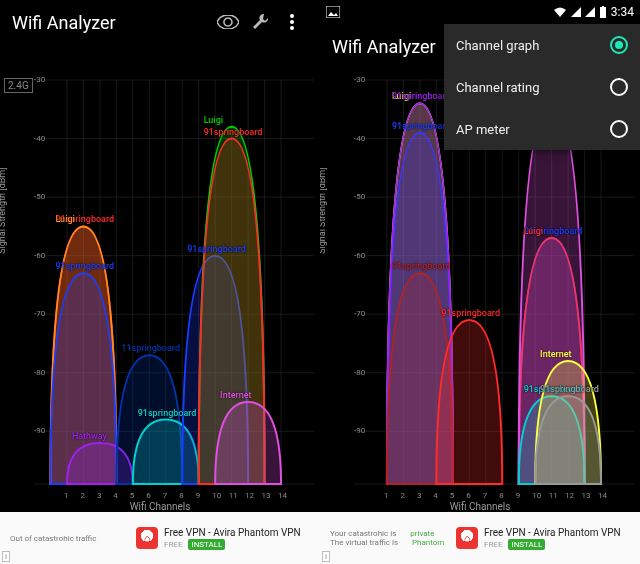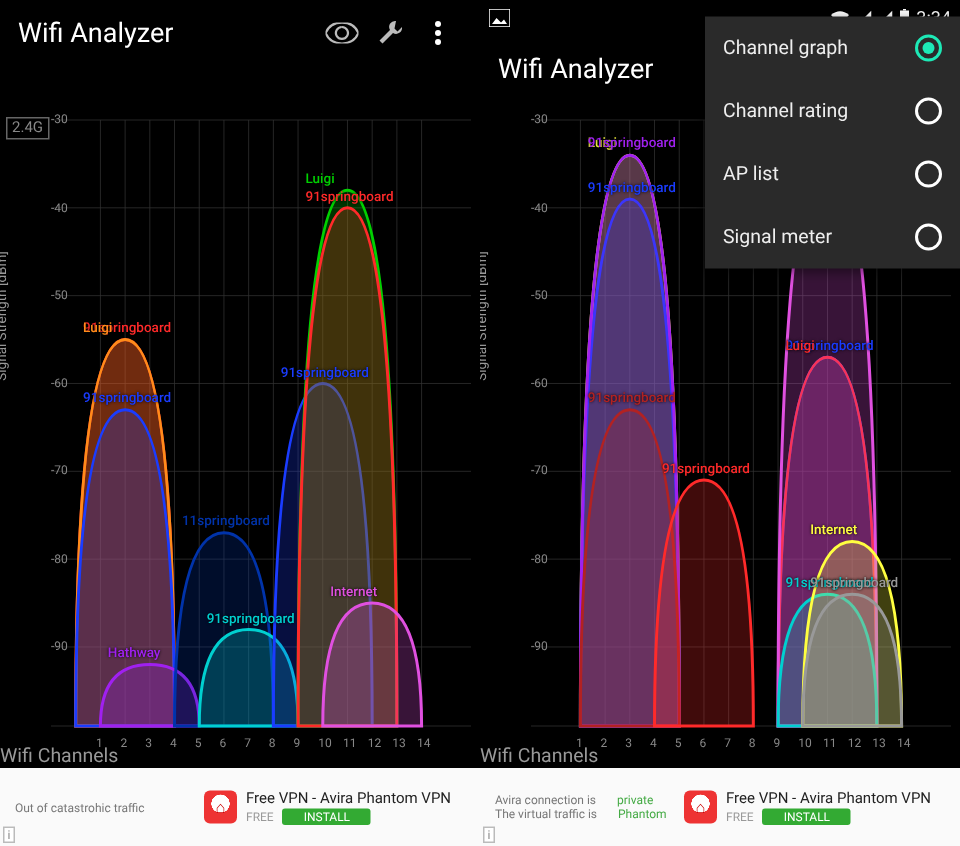--- a/index.html
+++ b/index.html
@@ -7,36 +7,36 @@
 .phone { width: 320px; height: 564px; background: #000; position: relative; overflow: hidden; }
 .statusbar { height: 24px; background: #000; display: flex; align-items: center; justify-content: flex-end; padding: 0 6px; color: #fff; font-size: 12px; gap: 4px; }
 .statusbar .sb-left { position: absolute; left: 6px; }
 .sb-icon { display: inline-flex; }
 .appbar { height: 44px; background: #000; display: flex; align-items: center; padding: 0 12px; color: #fff; }
 .appbar-title { font-size: 18px; font-weight: 400; flex: 1; }
 .appbar-act { width: 32px; display: flex; justify-content: center; color: #ccc; }
 .chart { position: absolute; top: 72px; left: 0; right: 0; bottom: 52px; }
 .badge24g { position: absolute; top: 78px; left: 4px; border: 1px solid #666; color: #888; font-size: 10px; padding: 1px 3px; z-index: 5; }
 .ylab { position: absolute; left: 2px; top: 50%; transform: rotate(-90deg) translateX(50%); transform-origin: left; color: #999; font-size: 9px; white-space: nowrap; }
-.xlab { position: absolute; bottom: 0; left: 0; right: 0; text-align: left; color: #999; font-size: 13px; }
+.xlab { position: absolute; bottom: 0; left: 0; right: 0; text-align: center; color: #999; font-size: 10px; }
 .ytick { position: absolute; left: 34px; color: #888; font-size: 8px; }
 .xtick { position: absolute; bottom: 12px; color: #888; font-size: 8px; }
 .grid line { stroke: #333; stroke-width: 0.5; }
 .peak { fill-opacity: 0.25; stroke-width: 2; }
 .nlabel { position: absolute; font-size: 9px; font-weight: 500; white-space: nowrap; text-shadow: 0 0 2px #000; }
 .ad { position: absolute; bottom: 0; left: 0; right: 0; height: 52px; background: #fafafa; display: flex; align-items: center; font-size: 10px; }
 .ad-badge { position: absolute; left: 2px; bottom: 2px; border: 1px solid #bbb; color: #888; font-size: 8px; padding: 0 2px; background: #fff; }
 .ad-pre { flex: 1; font-size: 8px; color: #777; padding-left: 10px; }
 .ad-pre .g { color: #4a4; padding-left: 12px; }
 .ad-logo { width: 22px; height: 22px; border-radius: 4px; background: radial-gradient(circle at 50% 40%, #fff 35%, #e33 36%); margin: 0 6px; position: relative; display:flex;align-items:center;justify-content:center;color:#c00;font-size:11px;font-weight:bold; }
 .ad-txt { flex: 1.3; }
 .ad-title { font-size: 10px; color: #222; }
 .ad-sub { font-size: 8px; color: #999; margin-top: 2px; }
-.ad-inst { background: #3a3; color: #fff; font-size: 8px; padding: 1px 14px; border-radius: 2px; margin-left: 6px; }
-.menu { position: absolute; top: 11px; right: 0; width: 170px; background: #2a2a2a; z-index: 20; box-shadow: -2px 2px 8px rgba(0,0,0,.5); }
+.ad-inst { background: #3a3; color: #fff; font-size: 8px; padding: 1px 3px; border-radius: 2px; margin-left: 6px; }
+.menu { position: absolute; top: 24px; right: 0; width: 196px; background: #2a2a2a; z-index: 20; box-shadow: -2px 2px 8px rgba(0,0,0,.5); }
 .menu-item { height: 42px; display: flex; align-items: center; justify-content: space-between; padding: 0 12px; color: #eee; font-size: 13px; }
 .radio { width: 18px; height: 18px; border: 2px solid #fff; border-radius: 50%; display: flex; align-items: center; justify-content: center; }
 .radio.sel { border-color: #1de9b6; }
 .radio.sel::after { content: ''; width: 8px; height: 8px; background: #1de9b6; border-radius: 50%; }
 </style>
 </head>
 <body>
 
 <div class="phone">
   <div class="appbar">
@@ -252,32 +252,28 @@
   <div class="menu" id="menu">
       <div class="menu-item">
         <span>Channel graph</span>
         <span class="radio sel"></span>
       </div>
       <div class="menu-item">
         <span>Channel rating</span>
         <span class="radio "></span>
       </div>
       <div class="menu-item">
-        <span>AP list</span>
-        <span class="radio "></span>
-      </div>
-      <div class="menu-item">
-        <span>Signal meter</span>
+        <span>AP meter</span>
         <span class="radio "></span>
       </div>
     </div>
   <div class="ad">
     <span class="ad-badge">i</span>
     <div class="ad-pre">
-      <span>Avira connection is</span> <span class="g">private</span><br>
+      <span>Your catastrohic is</span> <span class="g">private</span><br>
       <span>The virtual traffic is</span> <span class="g">Phantom</span>
     </div>
     <div class="ad-logo">⌂</div>
     <div class="ad-txt">
       <div class="ad-title">Free VPN - Avira Phantom VPN</div>
       <div class="ad-sub"><span>FREE</span><span class="ad-inst">INSTALL</span></div>
     </div>
   </div>
 </div>
 

